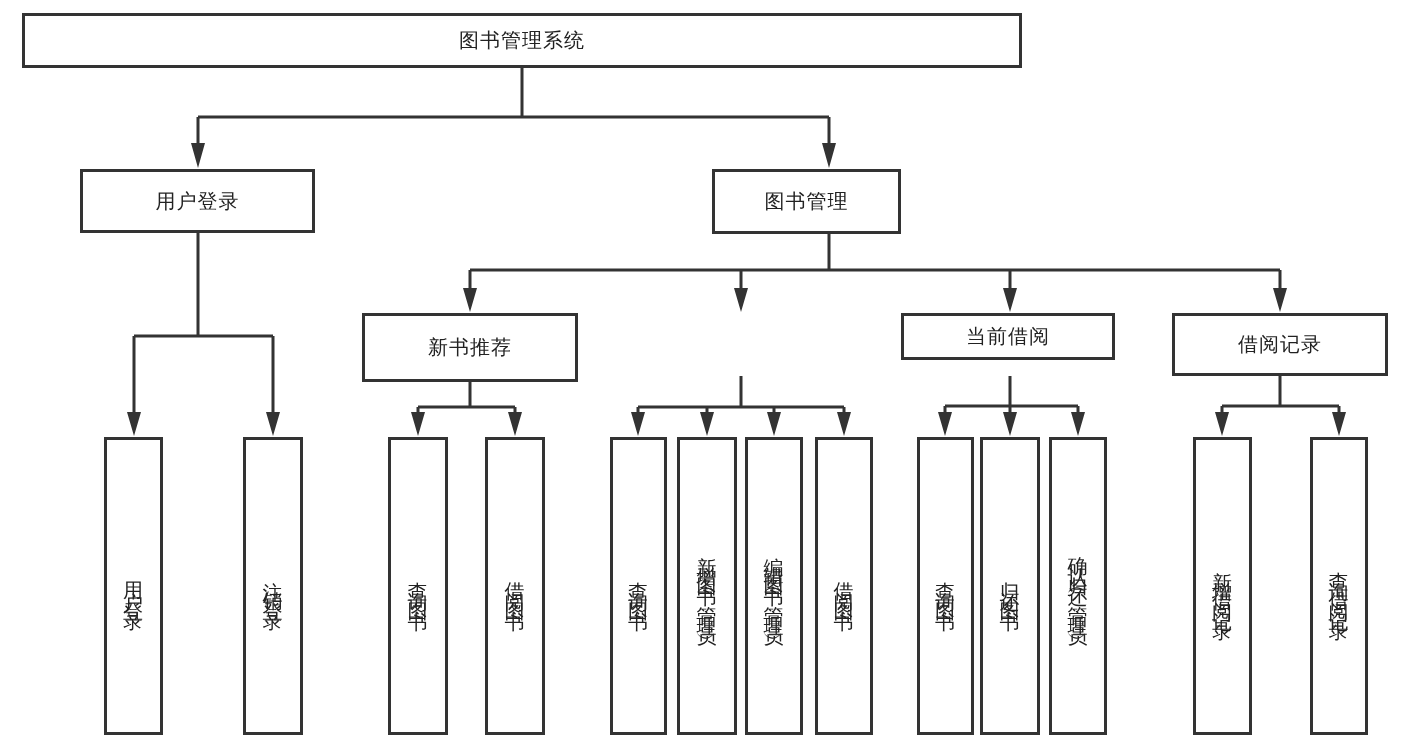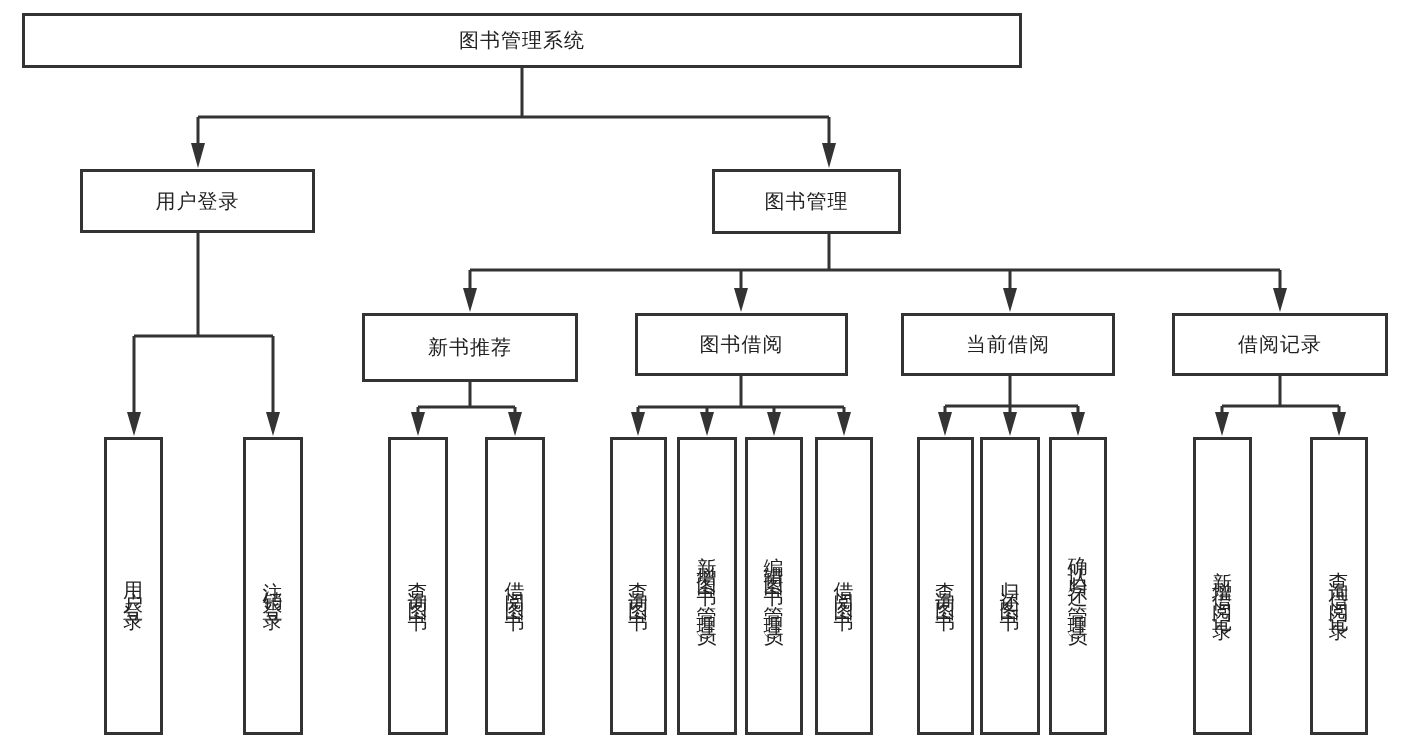--- a/index.html
+++ b/index.html
@@ -114,24 +114,21 @@
   <div class="node" style="left:80px; top:169px; width:235px; height:64px;">
     <span class="hlabel">用户登录</span>
   </div>
   <div class="node" style="left:712px; top:169px; width:189px; height:65px;">
     <span class="hlabel">图书管理</span>
   </div>
 
   <div class="node" style="left:362px; top:313px; width:216px; height:69px;">
     <span class="hlabel">新书推荐</span>
   </div>
-  <div class="node" style="left:635px; top:313px; width:213px; height:63px;">
-    <span class="hlabel">图书借阅</span>
-  </div>
-  <div class="node" style="left:901px; top:313px; width:214px; height:63px;">
+  <div class="node" style="left:901px; top:313px; width:214px; height:47px;">
     <span class="hlabel">当前借阅</span>
   </div>
   <div class="node" style="left:1172px; top:313px; width:216px; height:63px;">
     <span class="hlabel">借阅记录</span>
   </div>
 
   <div class="node leaf" style="left:104px; width:59px;">
     <span class="vlabel">用户登录</span>
   </div>
   <div class="node leaf" style="left:243px; width:60px;">

